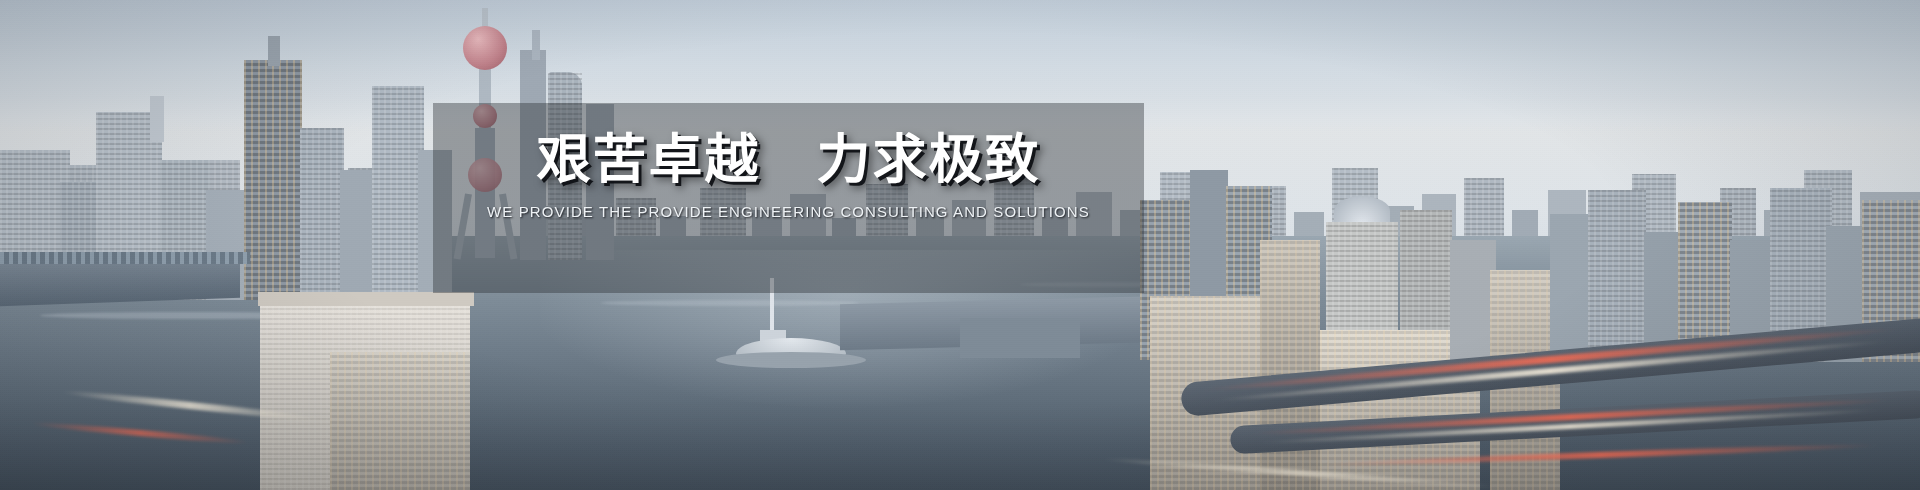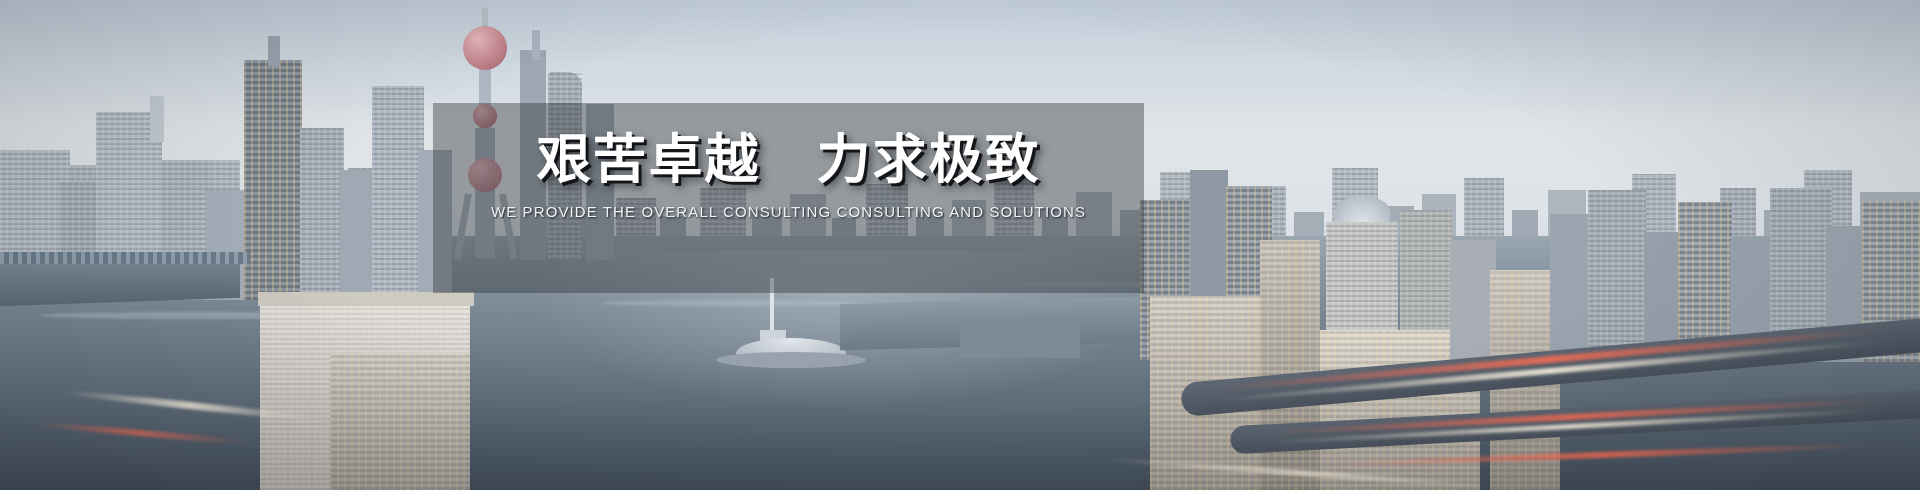--- a/index.html
+++ b/index.html
@@ -380,16 +380,16 @@
     <div class="trail trail-red" style="left:30px;top:430px;width:220px;height:6px;transform:rotate(5deg);opacity:.8"></div>
 
     <div class="grade"></div>
     <div class="grain"></div>
   </div>
 
   <div class="overlay"></div>
 
   <div class="textblock">
     <div class="headline">艰苦卓越　力求极致</div>
-    <div class="engline">WE PROVIDE THE OVERALL CONSULTING CONSULTING AND SOLUTIONS</div>
+    <div class="engline">WE PROVIDE THE PROVIDE ENGINEERING CONSULTING AND SOLUTIONS</div>
   </div>
 
 </div>
 
 </body></html>

